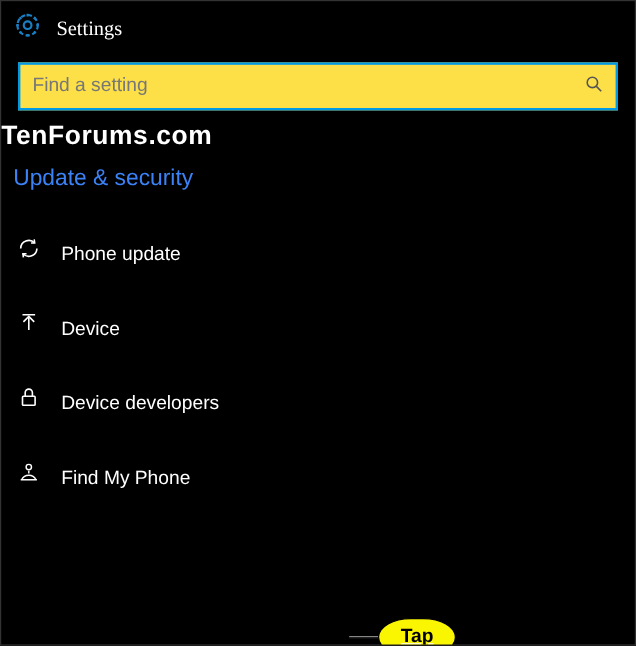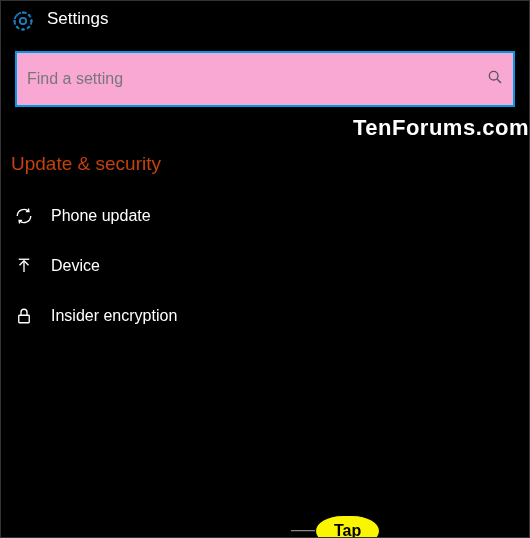--- a/index.html
+++ b/index.html
@@ -8,64 +8,65 @@
     height: 538px;
     background: #000000;
     font-family: "Segoe UI", Arial, sans-serif;
     color: #ffffff;
     position: relative;
     overflow: hidden;
     border: 1px solid #333;
   }
   .header {
     display: flex;
-    align-items: flex-start;
+    align-items: center;
     padding: 8px 10px 10px 10px;
+    font-family: Liberation Serif, serif;
   }
   .header .gear {
     color: #1a7fc2;
     margin-right: 12px;
   }
   .header-title {
     font-size: 17px;
     font-weight: 400;
     color: #ffffff;
   }
   .search-box {
     margin: 4px 14px 12px 14px;
     border: 2px solid #0099e5;
-    background: #f9a8d4;
-    height: 56px;
+    background: #fde047;
+    height: 40px;
     display: flex;
     align-items: center;
     padding: 0 10px;
   }
   .search-input {
     flex: 1;
     border: none;
     outline: none;
     font-size: 16px;
     color: #666;
     background: transparent;
   }
   .search-input::placeholder { color: #777; }
   .search-icon { color: #555; }
   .watermark {
-    text-align: right;
+    text-align: left;
     font-weight: 700;
     font-size: 22px;
     color: #ffffff;
     text-shadow: 1px 1px 2px #000, -1px -1px 2px #000;
     margin-top: -4px;
     margin-bottom: 6px;
     letter-spacing: 0.5px;
     font-family: Arial, sans-serif;
   }
   .section-header {
-    color: #c2410c;
+    color: #3b82f6;
     font-size: 19px;
     font-weight: 300;
     padding: 6px 10px 16px 10px;
   }
   .menu {
     display: flex;
     flex-direction: column;
   }
   .menu-item {
     display: flex;
@@ -78,20 +79,21 @@
     width: 26px;
     display: flex;
     justify-content: center;
     margin-right: 14px;
     color: #ffffff;
   }
   .menu-label {
     font-size: 16px;
     font-weight: 400;
     color: #ffffff;
+    margin-top: 12px;
   }
   .callout {
     position: absolute;
     left: 290px;
     top: 514px;
     display: flex;
     align-items: center;
     pointer-events: none;
     text-decoration: underline;
   }
@@ -165,23 +167,34 @@
     <span class="menu-label">Device</span>
   </div>
 
   <div class="menu-item">
     <span class="menu-icon">
       <svg width="18" height="18" viewBox="0 0 24 24" fill="none" stroke="currentColor" stroke-width="1.8">
         <rect x="5" y="11" width="14" height="10" rx="1"></rect>
         <path d="M8 11V7a4 4 0 0 1 8 0v4"></path>
       </svg>
     </span>
-    <span class="menu-label">Insider encryption</span>
-  </div>
-
+    <span class="menu-label">Device developers</span>
+  </div>
+
+  <div class="menu-item">
+    <span class="menu-icon">
+      <svg width="18" height="18" viewBox="0 0 24 24" fill="none" stroke="currentColor" stroke-width="1.6">
+        <circle cx="12" cy="7" r="3"></circle>
+        <path d="M12 11v3"></path>
+        <path d="M4 21c2-4 6-5 8-5s6 1 8 5"></path>
+        <line x1="3" y1="21" x2="21" y2="21"></line>
+      </svg>
+    </span>
+    <span class="menu-label">Find My Phone</span>
+  </div>
 
 
 
 </div>
 
 <div class="callout">
   <div class="callout-line"></div>
   <div class="callout-bubble">Tap</div>
 </div>
 

